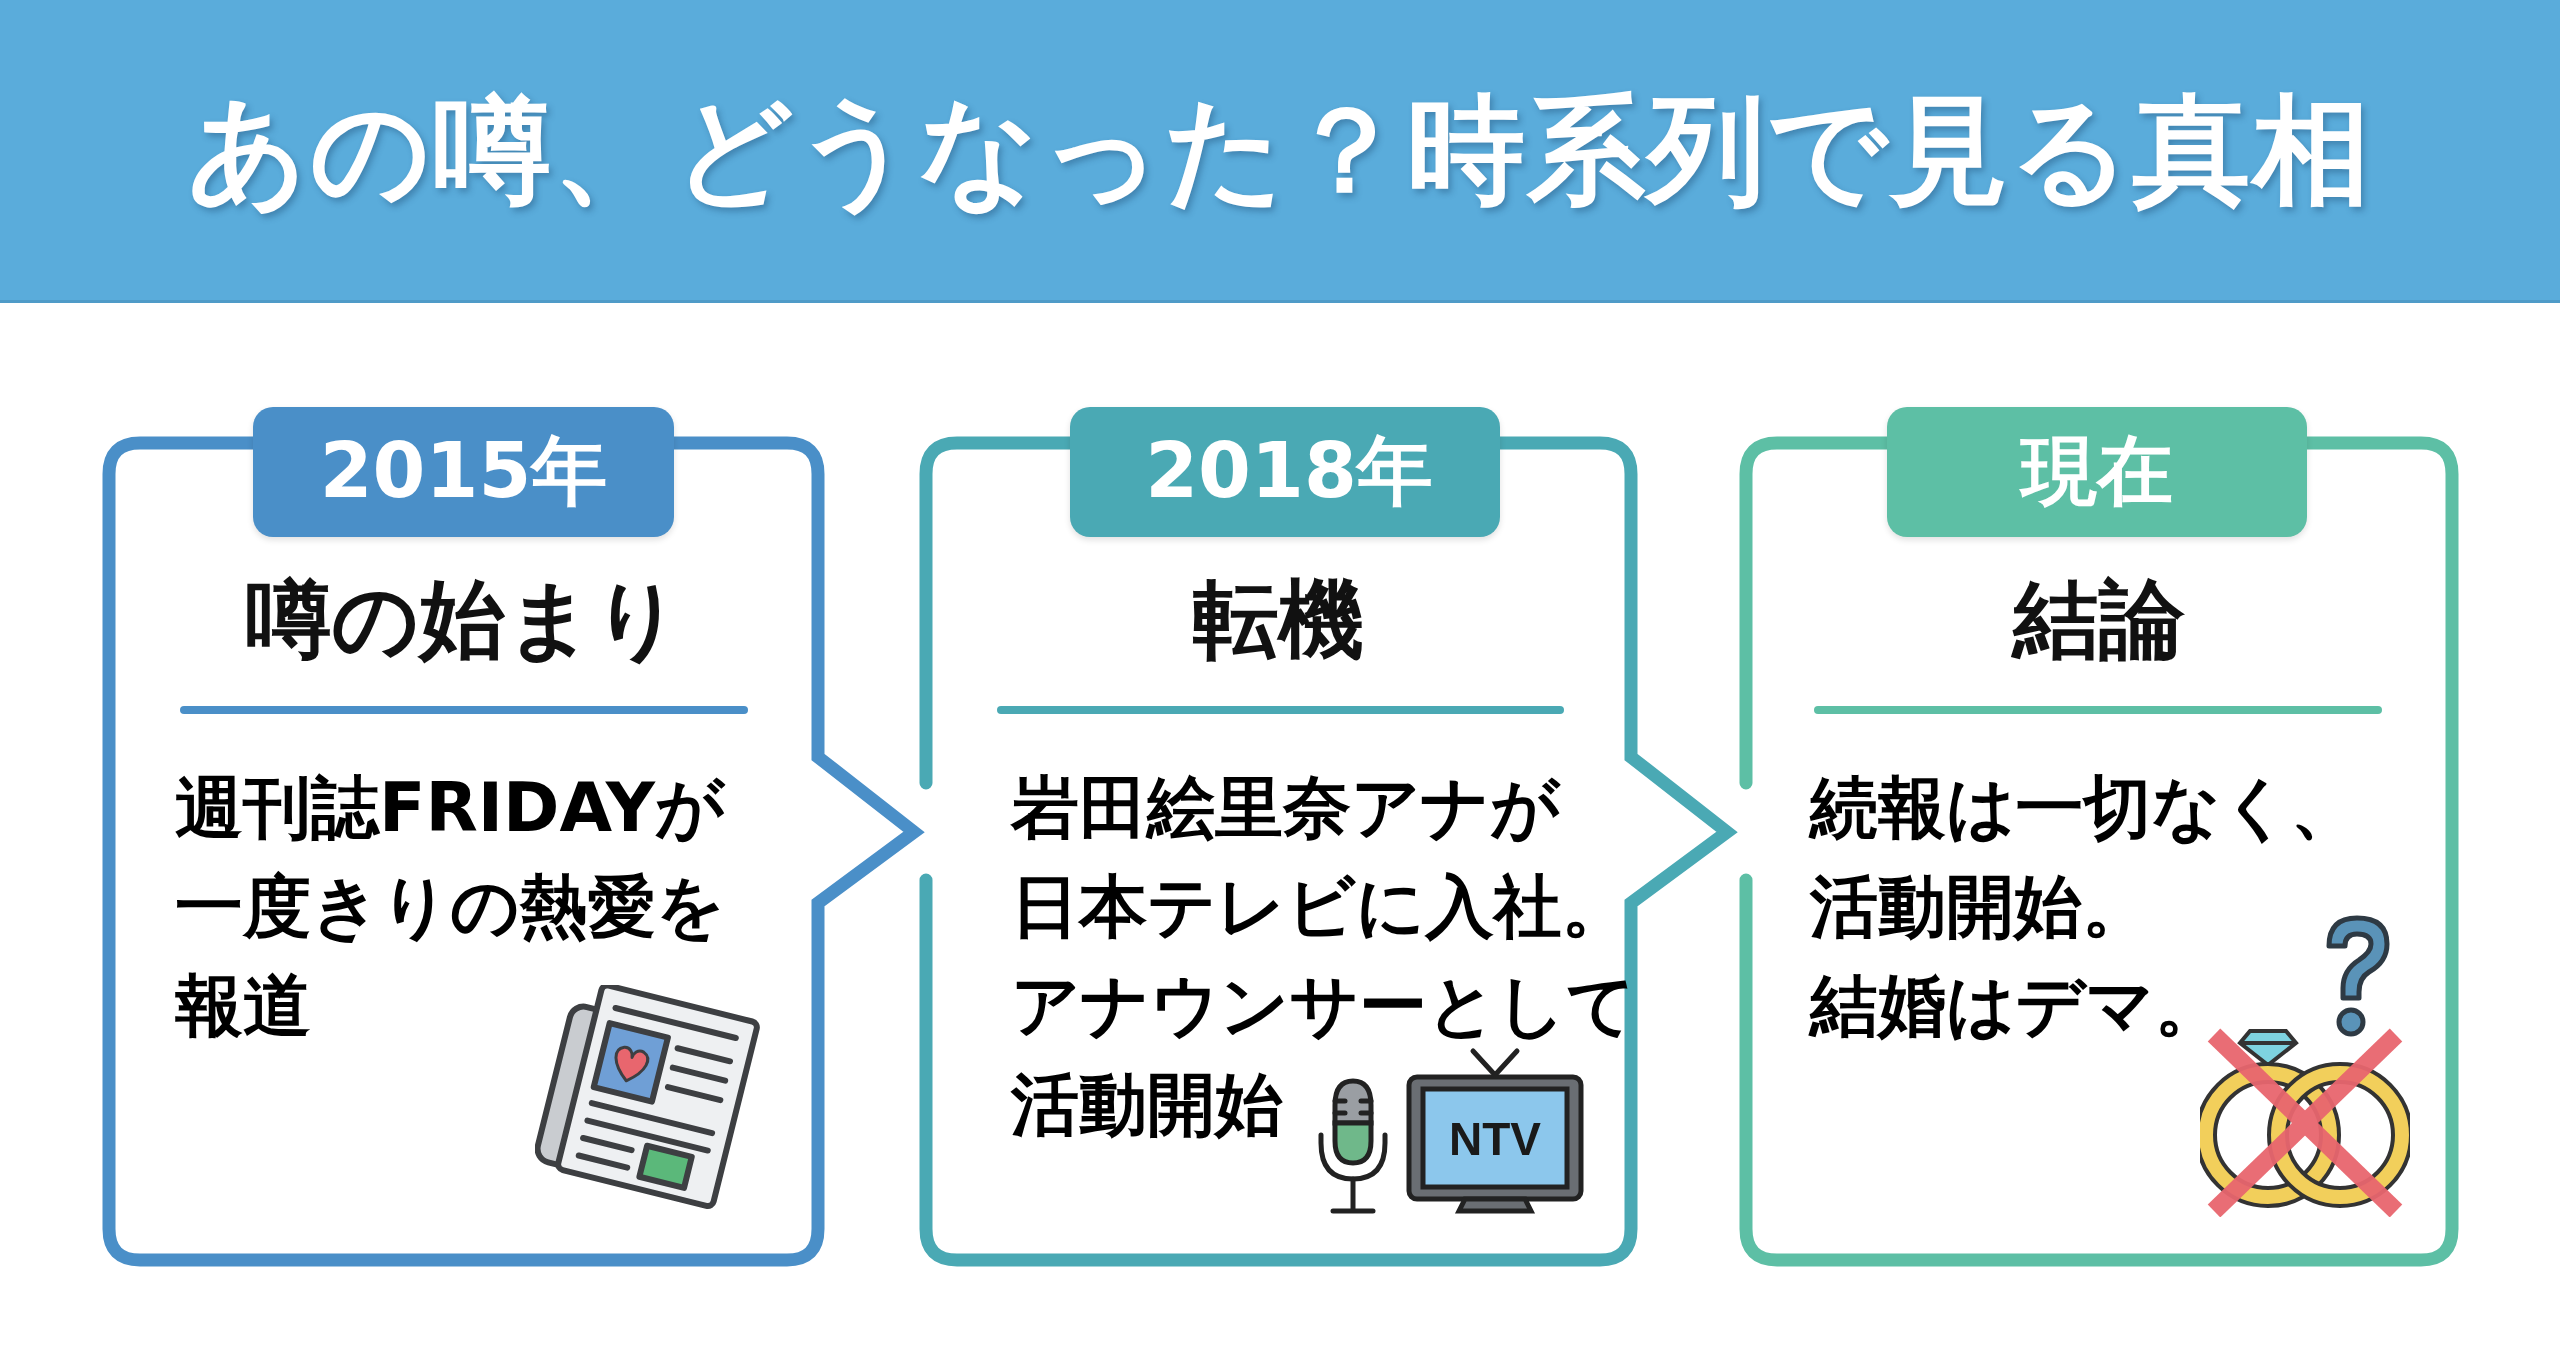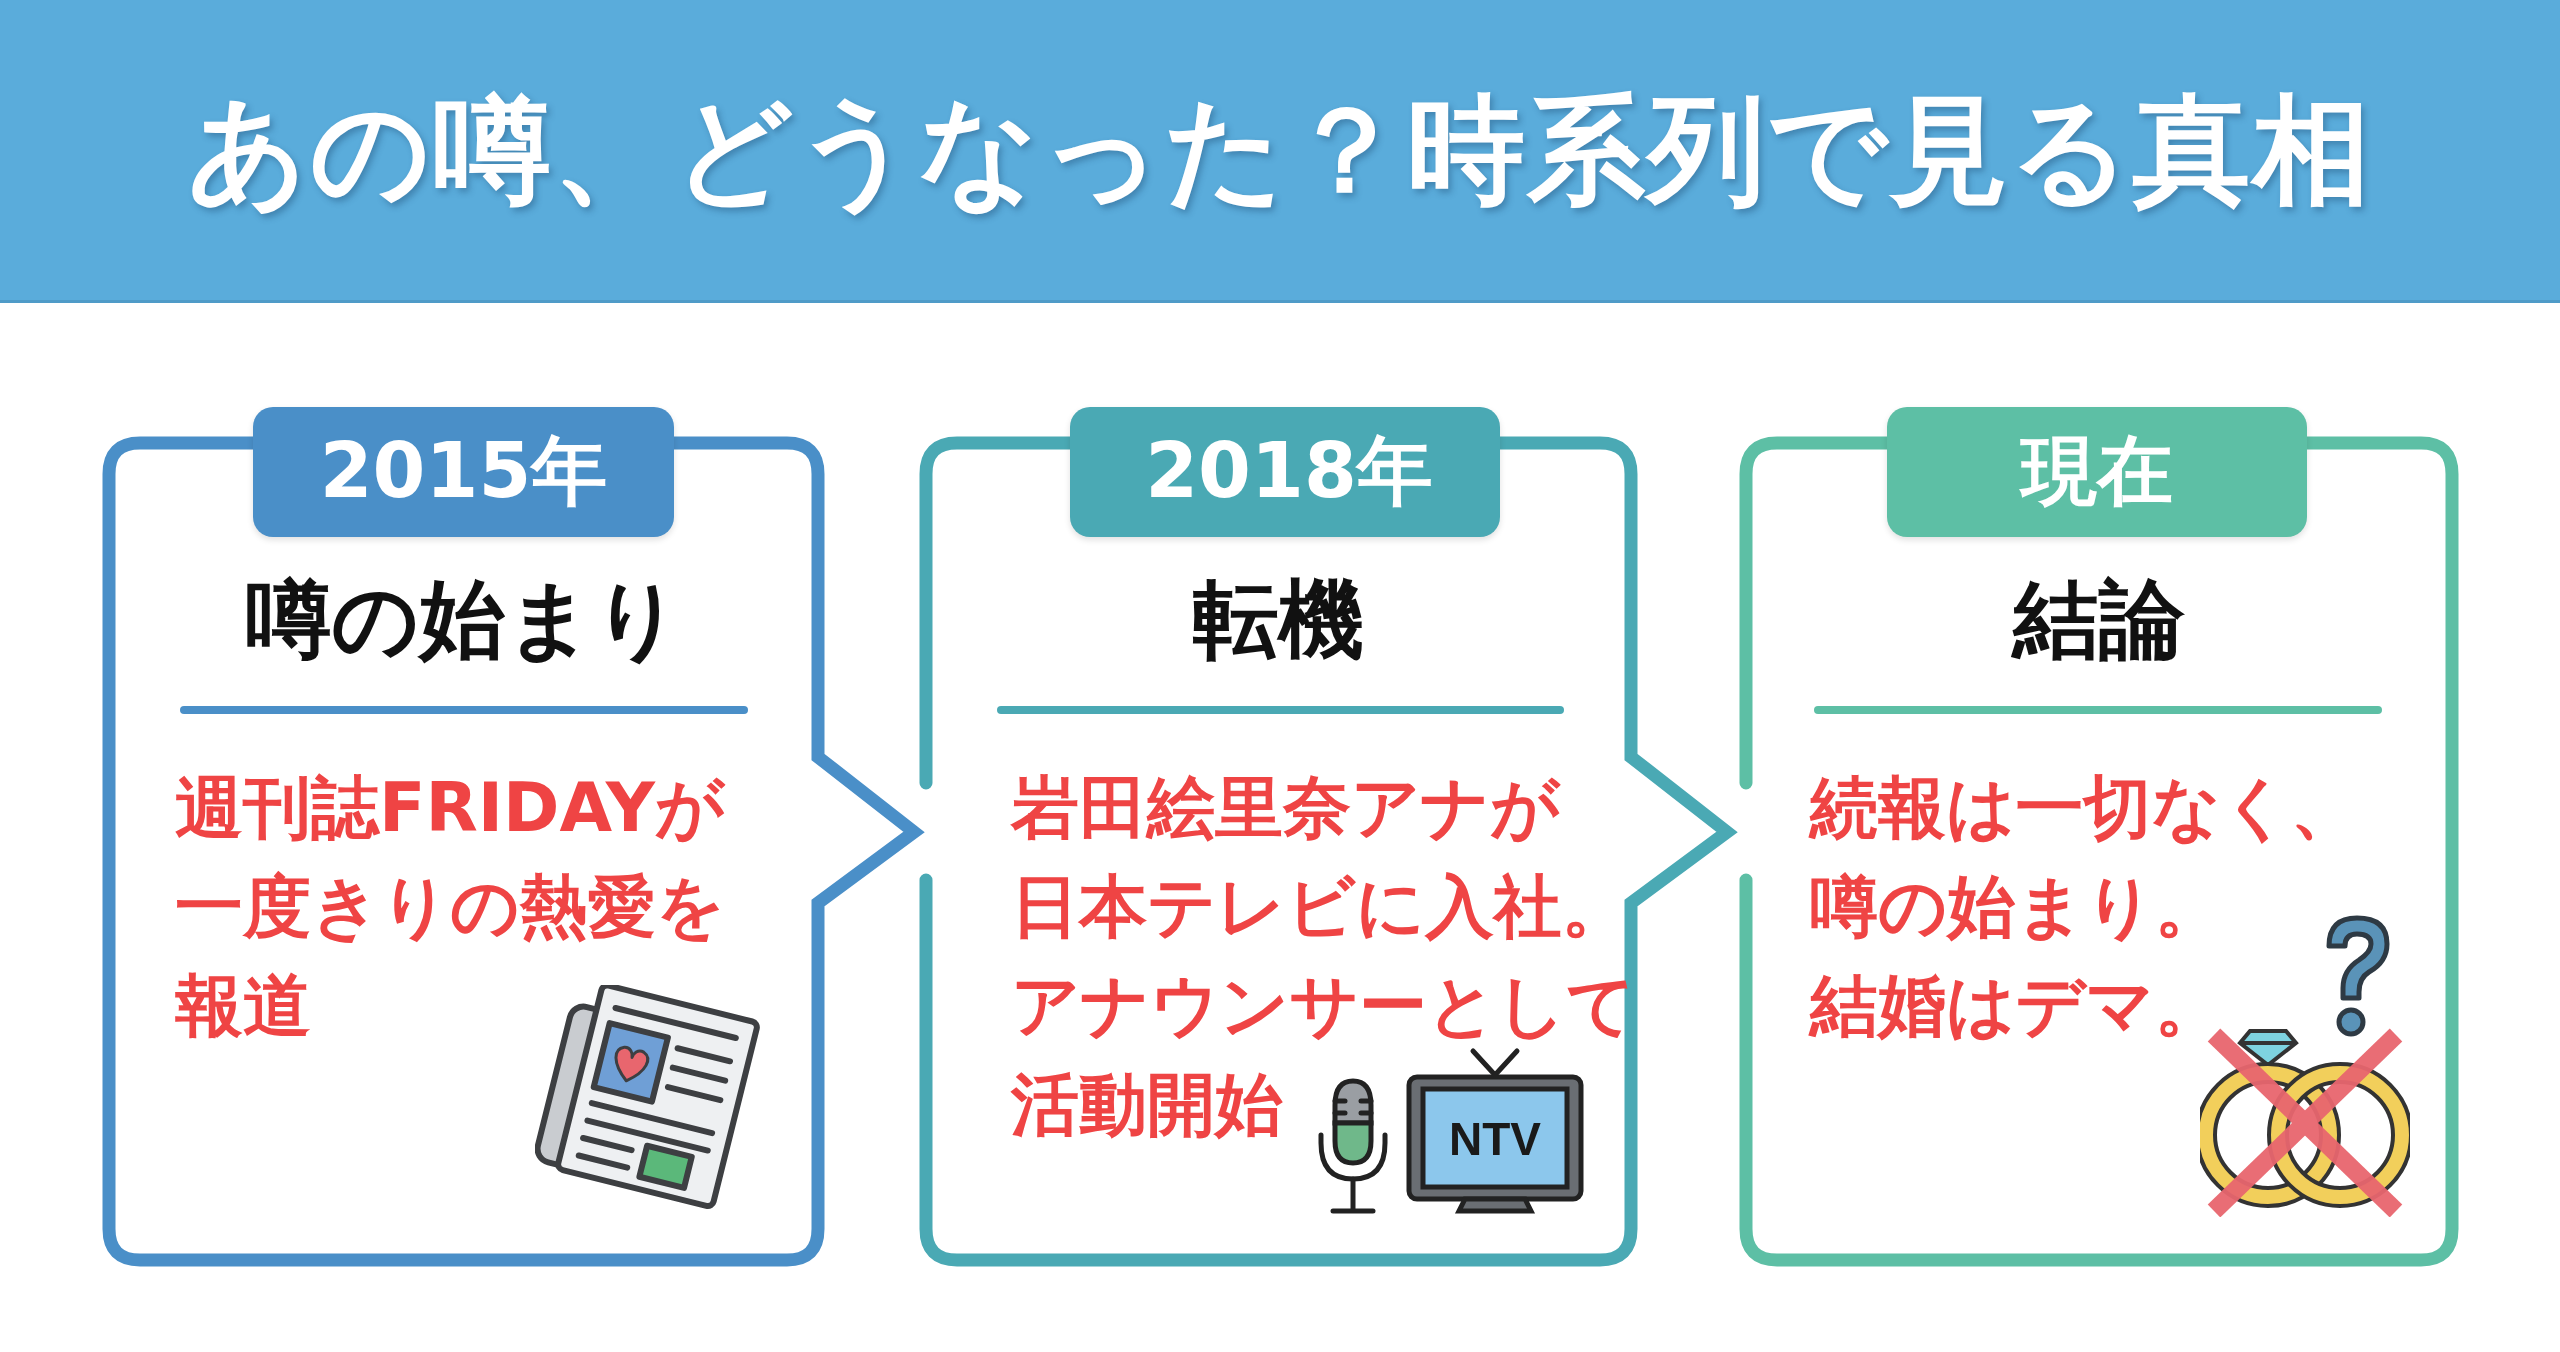--- a/index.html
+++ b/index.html
@@ -33,21 +33,21 @@
     position:absolute; top:560px; height:120px;
     display:flex; align-items:center; justify-content:center;
     color:#111111; font-weight:bold; font-size:86px;
     white-space:nowrap;
   }
   .divider {
     position:absolute; top:706px; height:8px; border-radius:4px;
   }
   .card-body {
     position:absolute; top:758px;
-    color:#ef4444; font-weight:bold; font-size:68px; line-height:99px;
+    color:#000000; font-weight:bold; font-size:68px; line-height:99px;
     white-space:nowrap;
   }
   .card-body div { height:99px; }
   .icon { position:absolute; }
 </style>
 </head>
 <body>
 
 <div class="header">
   <div class="header-title">あの噂、どうなった？時系列で見る真相</div>
@@ -125,21 +125,21 @@
   <text x="90" y="110" text-anchor="middle" font-family="Liberation Sans, sans-serif" font-weight="bold" font-size="46" fill="#1a1a1a">NTV</text>
 </svg>
 
 <div class="tab" style="left:1887px; width:420px; background:#5dbfa5;">
   <span>現在</span>
 </div>
 <div class="card-title" style="left:1746px; width:706px;font-family:Liberation Serif, serif;">結論</div>
 <div class="divider" style="left:1814px; width:568px; background:#5dbfa5;"></div>
 <div class="card-body" style="left:1810px;">
   <div>続報は一切なく、</div>
-  <div>噂の始まり。</div>
+  <div>活動開始。</div>
   <div>結婚はデマ。</div>
 </div>
 <svg class="icon" style="left:2315px; top:912px;" width="82" height="130" viewBox="0 0 82 130">
   <path d="M14 34 Q14 6 42 6 Q72 6 72 32 Q72 50 54 60 Q44 66 44 80 L44 86 L28 86 L28 76 Q28 58 44 48 Q56 40 56 32 Q56 22 42 22 Q30 22 30 34 Z" fill="#5a93b8" stroke="#2e3a44" stroke-width="5" stroke-linejoin="round"></path>
   <circle cx="36" cy="110" r="12" fill="#5a93b8" stroke="#2e3a44" stroke-width="5"></circle>
 </svg>
 <svg class="icon" style="left:2200px; top:1025px;" width="210" height="192" viewBox="0 0 210 192">
   <g stroke="#333" stroke-width="4">
     <path d="M50 6 L86 6 L96 18 L68 40 L40 18 Z" fill="#7ed3e0"></path>
     <line x1="40" y1="18" x2="96" y2="18"></line>

